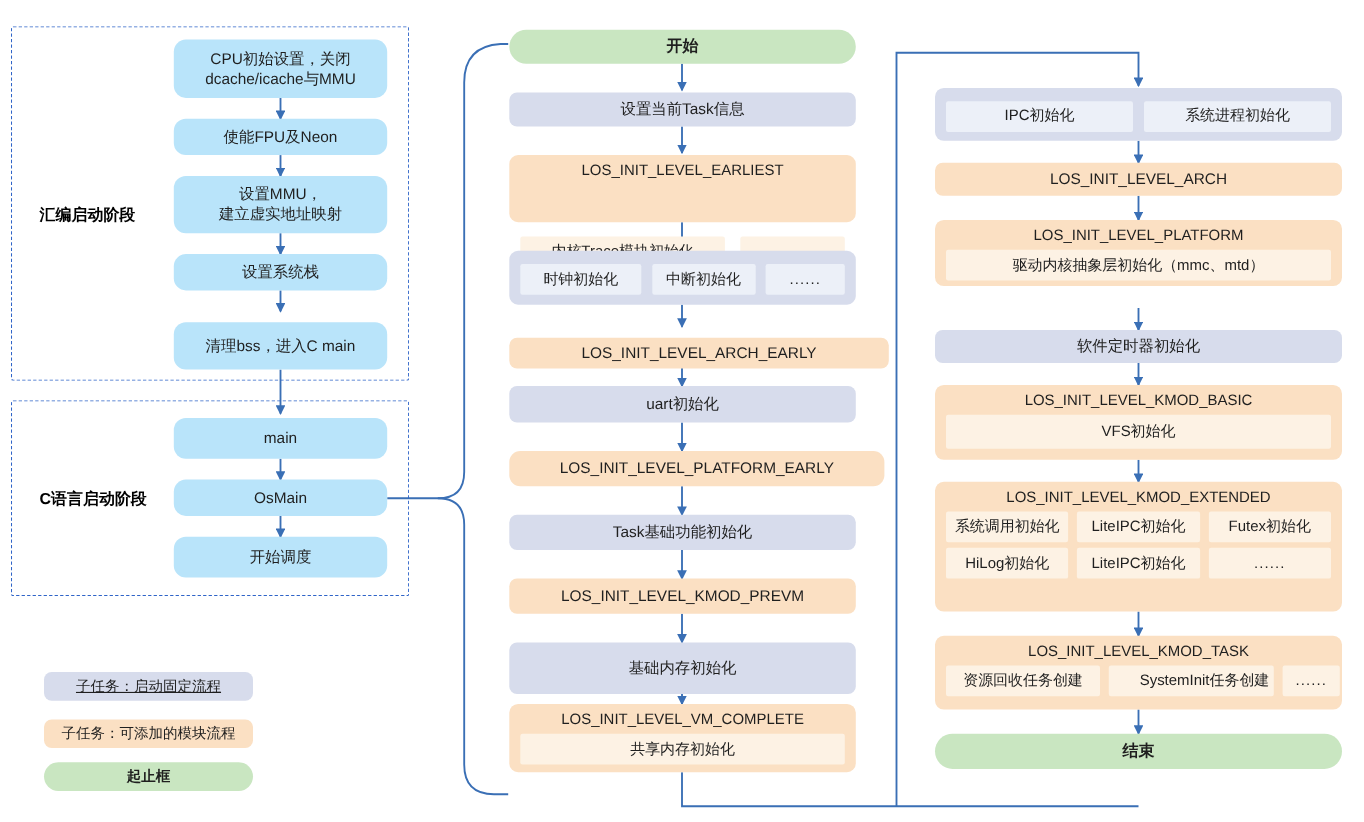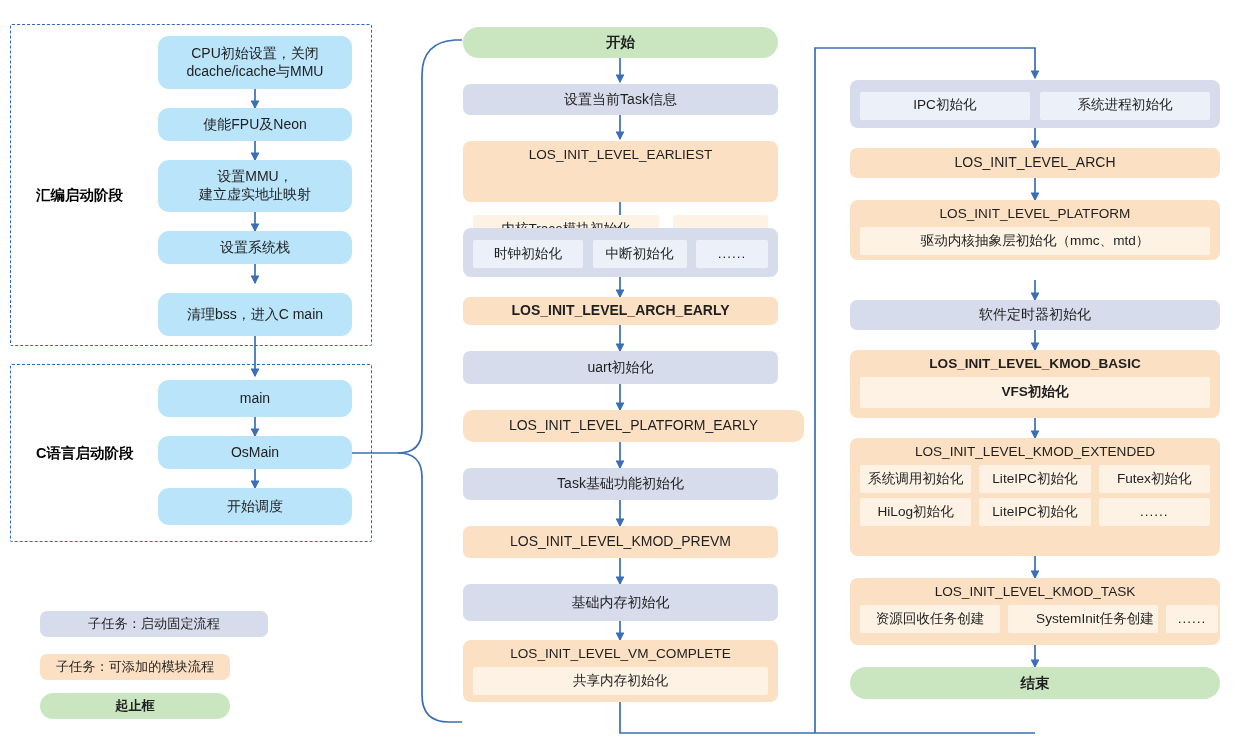--- a/index.html
+++ b/index.html
@@ -171,21 +171,21 @@
   <div class="node main-task" style="left:158px;top:231px;width:194px;height:33px;">设置系统栈</div>
   <div class="node main-task" style="left:158px;top:293px;width:194px;height:43px;">清理bss，进入C main</div>
 
   <div class="abs phase-group" style="left:10px;top:364px;width:362px;height:178px;"></div>
   <div class="phase-label" style="left:36px;top:444px;">C语言启动阶段</div>
 
   <div class="node main-task" style="left:158px;top:380px;width:194px;height:37px;">main</div>
   <div class="node main-task" style="left:158px;top:436px;width:194px;height:33px;">OsMain</div>
   <div class="node main-task" style="left:158px;top:488px;width:194px;height:37px;">开始调度</div>
 
-  <div class="node sub-fixed legend-box" style="left:40px;top:611px;width:228px;height:26px;">子任务：启动固定流程</div>
+  <div class="node sub-fixed legend-box" style="left:40px;top:611px;width:190px;height:26px;text-decoration:underline;">子任务：启动固定流程</div>
   <div class="node sub-mod legend-box" style="left:40px;top:654px;width:190px;height:26px;">子任务：可添加的模块流程</div>
   <div class="node terminal legend-box legend-term" style="left:40px;top:693px;width:190px;height:26px;">起止框</div>
 
   <div class="node terminal" style="left:463px;top:27px;width:315px;height:31px;">开始</div>
 
   <div class="node sub-fixed" style="left:463px;top:84px;width:315px;height:31px;">设置当前Task信息</div>
 
   <div class="group-node sub-mod" style="left:463px;top:141px;width:315px;height:61px;gap:47px;">
     <div class="group-title">LOS_INIT_LEVEL_EARLIEST</div>
     <div class="chip-row">
@@ -195,31 +195,31 @@
   </div>
 
   <div class="group-node sub-fixed" style="left:463px;top:228px;width:315px;height:49px;justify-content:center;padding-top:10px;">
     <div class="chip-row">
       <div class="chip" style="flex:0 0 110px;">时钟初始化</div>
       <div class="chip" style="flex:0 0 94px;">中断初始化</div>
       <div class="chip dots" style="flex:0 0 72px;">......</div>
     </div>
   </div>
 
-  <div class="node sub-mod" style="left:463px;top:297px;width:315px;height:28px;font-weight:bold;">LOS_INIT_LEVEL_ARCH_EARLY</div>
+  <div class="node sub-mod" style="left:463px;top:307px;width:345px;height:28px;">LOS_INIT_LEVEL_ARCH_EARLY</div>
 
   <div class="node sub-fixed" style="left:463px;top:351px;width:315px;height:33px;">uart初始化</div>
 
   <div class="node sub-mod" style="left:463px;top:410px;width:341px;height:32px;border-radius:10px;">LOS_INIT_LEVEL_PLATFORM_EARLY</div>
 
   <div class="node sub-fixed" style="left:463px;top:468px;width:315px;height:32px;">Task基础功能初始化</div>
 
   <div class="node sub-mod" style="left:463px;top:526px;width:315px;height:32px;">LOS_INIT_LEVEL_KMOD_PREVM</div>
 
-  <div class="node sub-fixed" style="left:463px;top:584px;width:315px;height:37px;text-align:right;">基础内存初始化</div>
+  <div class="node sub-fixed" style="left:463px;top:584px;width:315px;height:47px;text-align:right;">基础内存初始化</div>
 
   <div class="group-node sub-mod" style="left:463px;top:640px;width:315px;height:62px;">
     <div class="group-title">LOS_INIT_LEVEL_VM_COMPLETE</div>
     <div class="chip-row">
       <div class="chip" style="flex:1 1 auto;">共享内存初始化</div>
     </div>
   </div>
 
   <div class="group-node sub-fixed" style="left:850px;top:80px;width:370px;height:48px;justify-content:center;padding-top:10px;">
     <div class="chip-row">
@@ -232,21 +232,21 @@
 
   <div class="group-node sub-mod" style="left:850px;top:200px;width:370px;height:60px;">
     <div class="group-title">LOS_INIT_LEVEL_PLATFORM</div>
     <div class="chip-row">
       <div class="chip" style="flex:1 1 auto;">驱动内核抽象层初始化（mmc、mtd）</div>
     </div>
   </div>
 
   <div class="node sub-fixed" style="left:850px;top:300px;width:370px;height:30px;">软件定时器初始化</div>
 
-  <div class="group-node sub-mod" style="left:850px;top:350px;width:370px;height:68px;font-weight:bold;">
+  <div class="group-node sub-mod" style="left:850px;top:350px;width:370px;height:68px;">
     <div class="group-title">LOS_INIT_LEVEL_KMOD_BASIC</div>
     <div class="chip-row">
       <div class="chip" style="flex:1 1 auto;height:31px;">VFS初始化</div>
     </div>
   </div>
 
   <div class="group-node sub-mod" style="left:850px;top:438px;width:370px;height:118px;">
     <div class="group-title">LOS_INIT_LEVEL_KMOD_EXTENDED</div>
     <div class="chip-row">
       <div class="chip" style="flex:1 1 0;">系统调用初始化</div>

